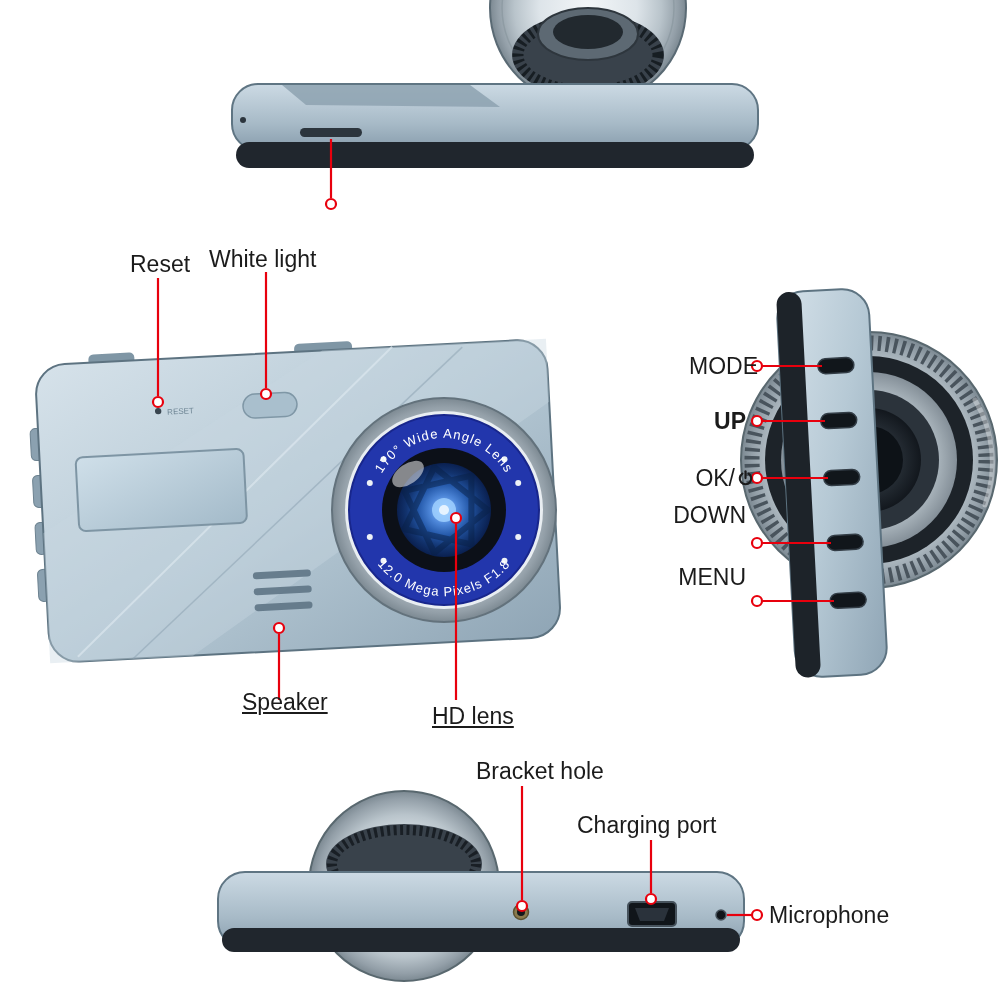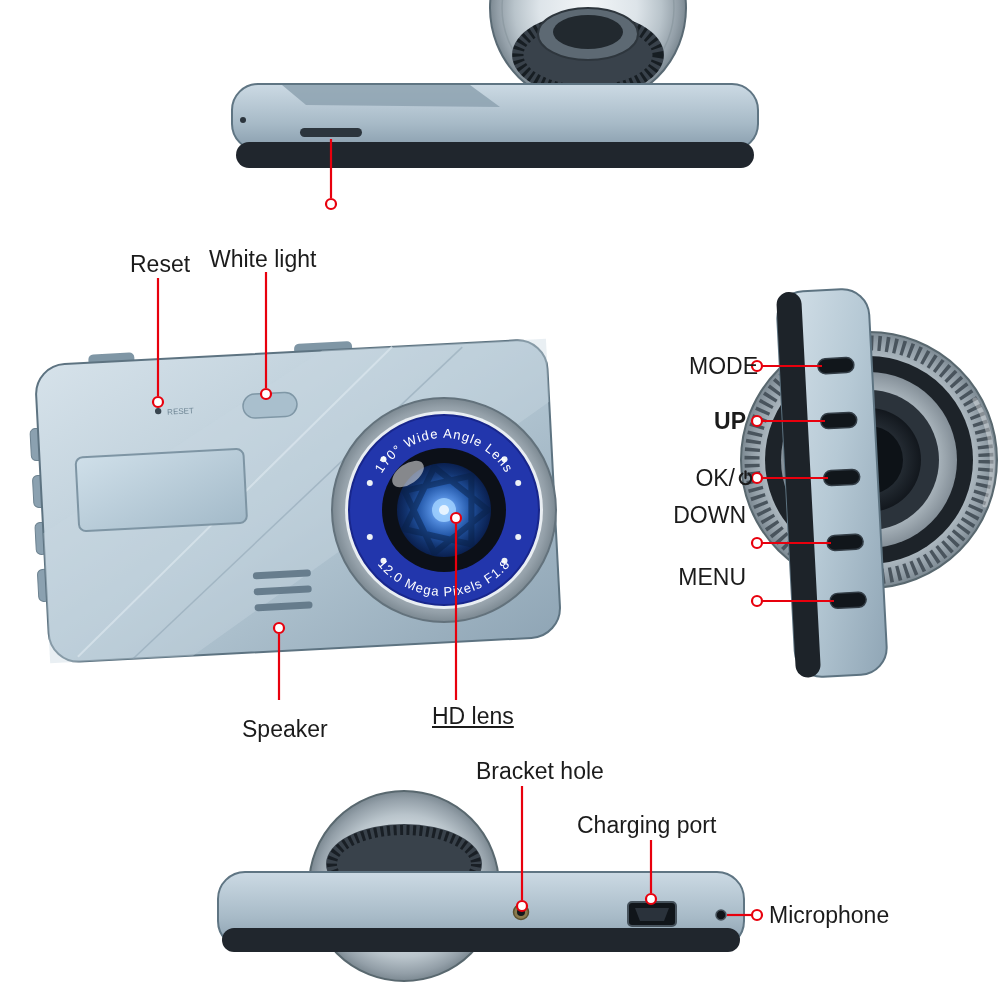--- a/index.html
+++ b/index.html
@@ -191,21 +191,21 @@
     <circle cx="757" cy="915" r="5" fill="#ffffff"></circle>
   </g>
 </svg>
 
 <div class="callout-label" style="left:130px;top:251px;">
       <span>Reset</span>
     </div>
 <div class="callout-label" style="left:209px;top:246px;">
       <span>White light</span>
     </div>
-<div class="callout-label" style="left:242px;top:716px;">
+<div class="callout-label" style="left:242px;top:689px;text-decoration:underline;">
       <span>Speaker</span>
     </div>
 <div class="callout-label" style="left:432px;top:703px;text-decoration:underline;">
       <span>HD lens</span>
     </div>
 
 <div class="callout-label" style="right:242px;top:353px;">
       <span>MODE</span>
     </div>
 <div class="callout-label" style="right:254px;top:408px;font-weight:bold;">

